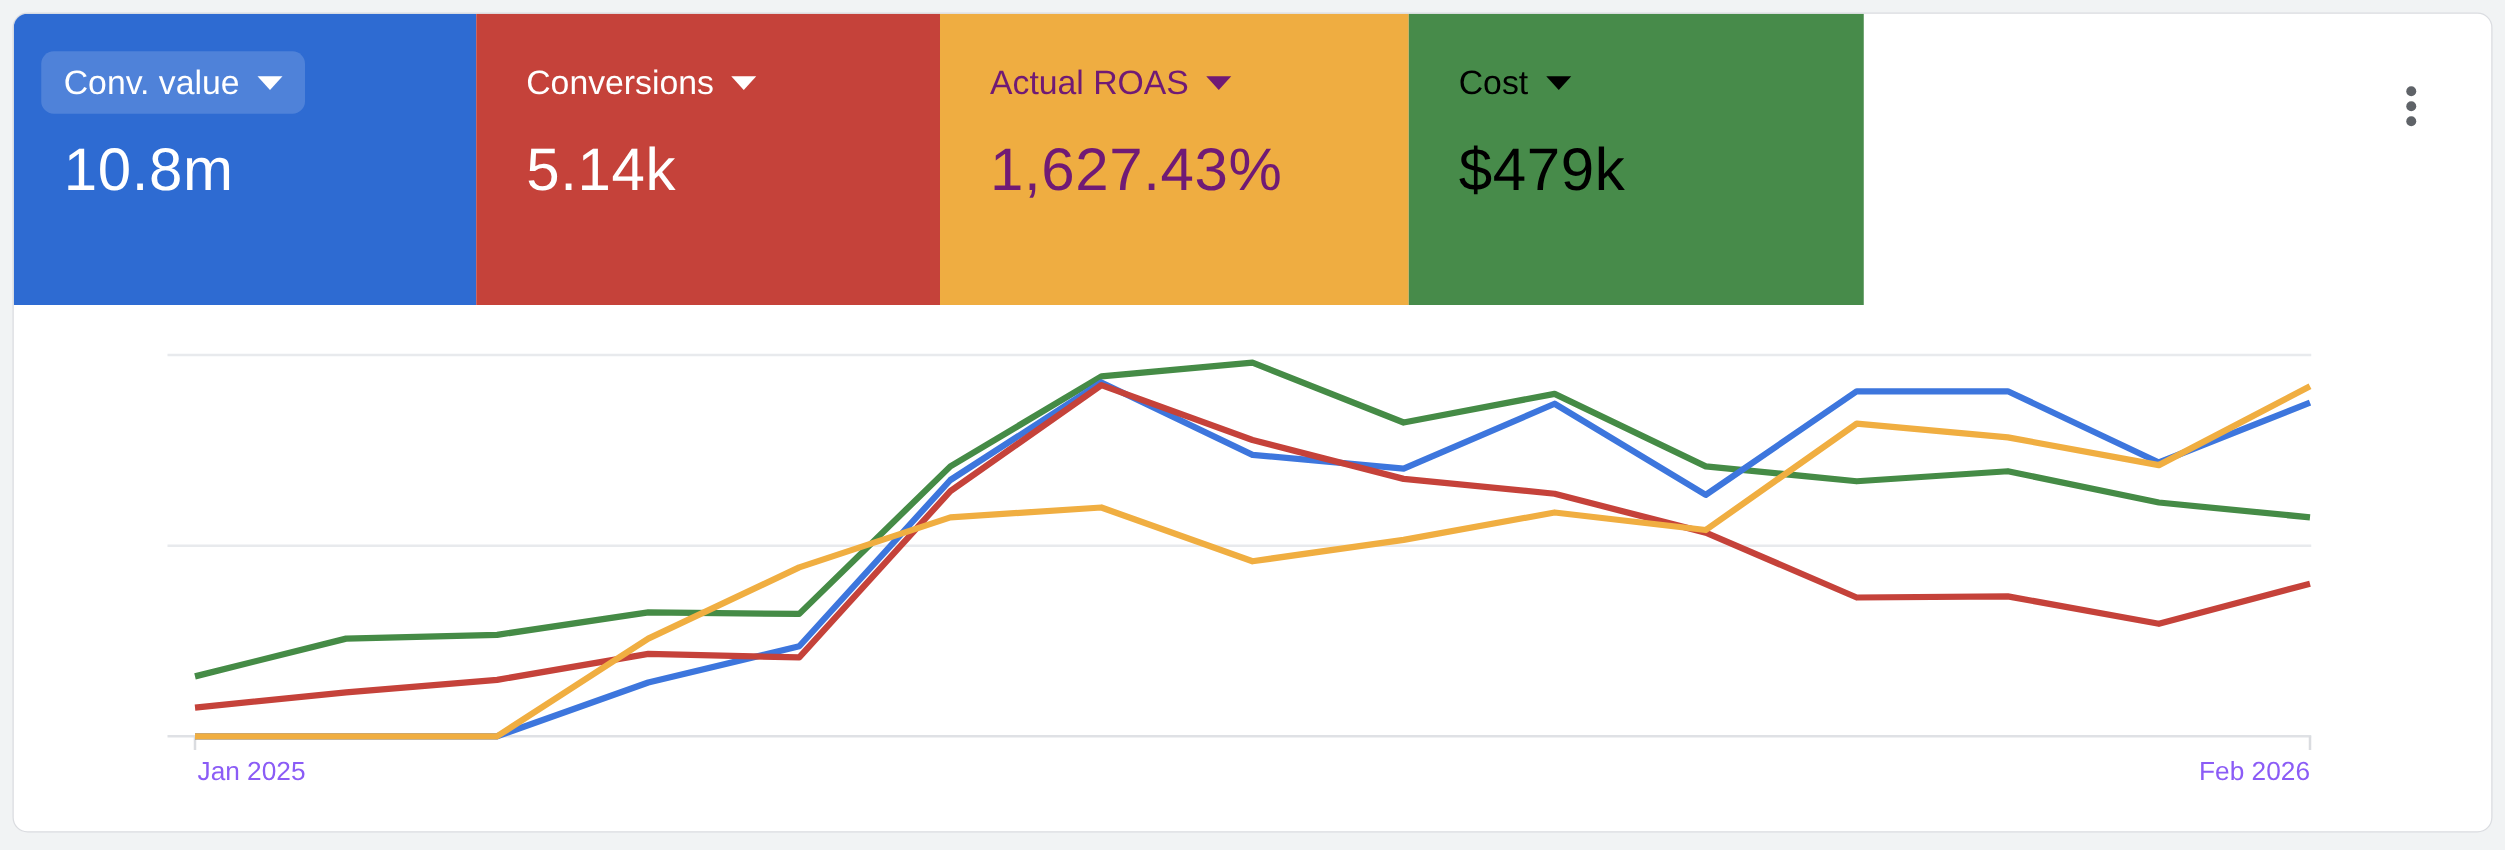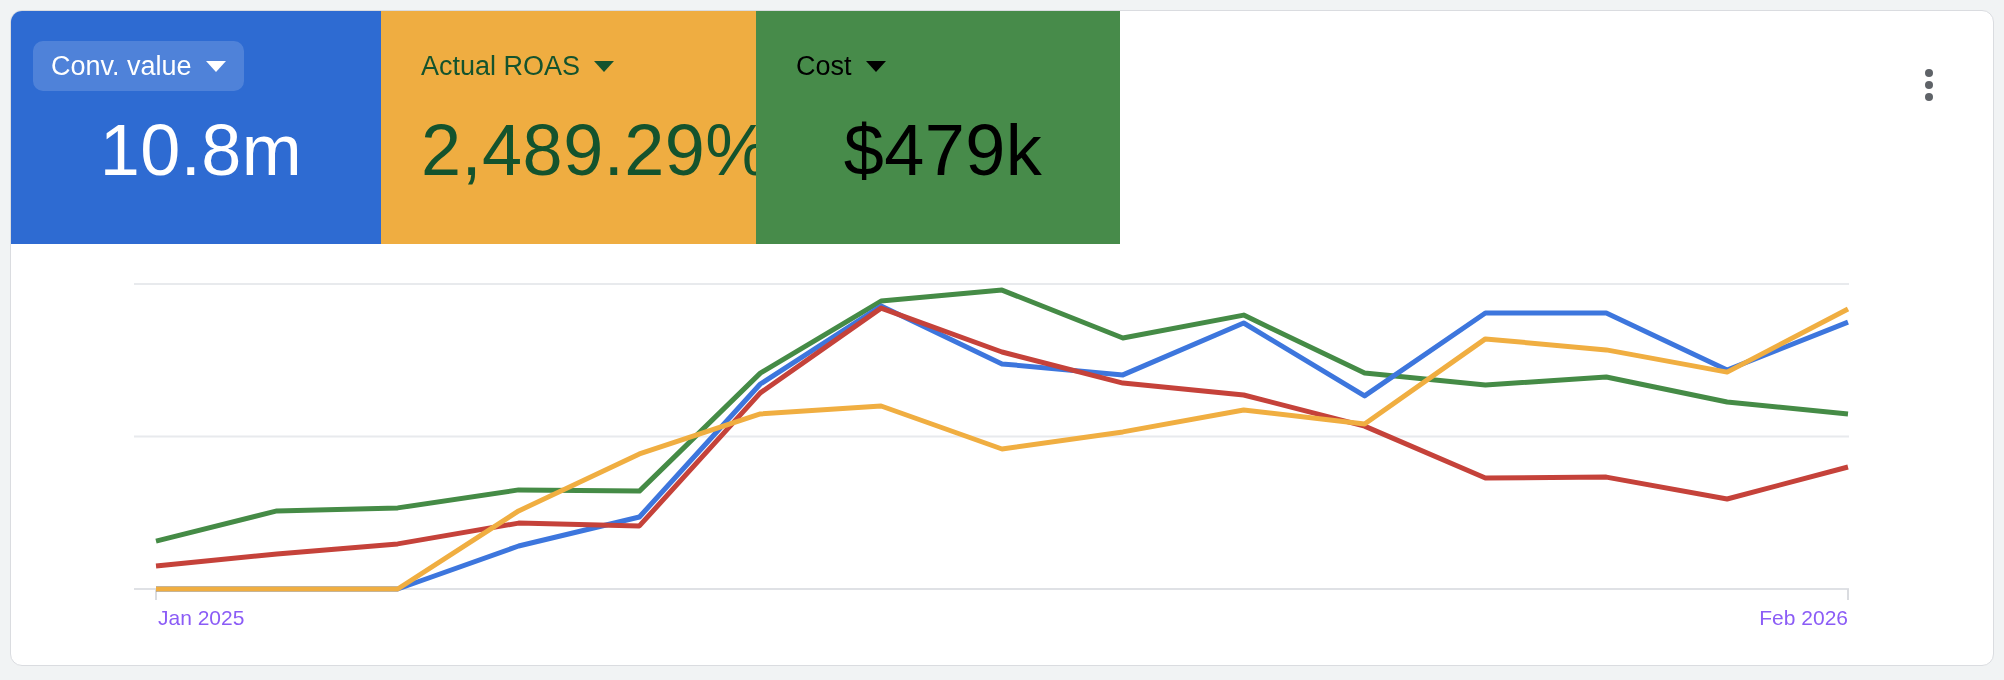--- a/index.html
+++ b/index.html
@@ -41,24 +41,23 @@
   .metric-pill.selected { background:rgba(255,255,255,0.16); }
   .dd-arrow {
     display:inline-block; margin-left:14px;
     width:0; height:0;
     border-left:10px solid transparent;
     border-right:10px solid transparent;
     border-top:11px solid currentColor;
   }
   .metric-value {
     margin-top:18px;
-    font-size:72px;
+    font-size:48px;
     letter-spacing:0.5px;
     white-space:nowrap;
-    text-align:center;
   }
   .more-btn {
     position:absolute; left:1896px; top:50px;
     width:44px; height:48px;
     display:flex; flex-direction:column; align-items:center; justify-content:center;
     gap:4px; cursor:pointer; border-radius:50%;
   }
   .more-btn .dot { width:8px; height:8px; border-radius:50%; background:#5f6368; }
   .chart-area {
     position:absolute; left:0; top:233px;
@@ -79,26 +78,33 @@
 <div class="panel">
 
   <div class="cards-row">
     <div class="metric-card c0" style="background: rgb(46, 107, 210); color: rgb(255, 255, 255);">
       <span class="metric-pill selected">
         <span>Conv. value</span>
         <span class="dd-arrow"></span>
       </span>
       <div class="metric-value">10.8m</div>
     </div>
-    <div class="metric-card c2" style="background: rgb(239, 173, 65); color: #14532d;">
+    <div class="metric-card c1" style="background: rgb(197, 66, 58); color: rgb(255, 255, 255);">
+      <span class="metric-pill">
+        <span>Conversions</span>
+        <span class="dd-arrow"></span>
+      </span>
+      <div class="metric-value">5.14k</div>
+    </div>
+    <div class="metric-card c2" style="background: rgb(239, 173, 65); color: #701a75;">
       <span class="metric-pill">
         <span>Actual ROAS</span>
         <span class="dd-arrow"></span>
       </span>
-      <div class="metric-value">2,489.29%</div>
+      <div class="metric-value">1,627.43%</div>
     </div>
     <div class="metric-card c3" style="background: rgb(71, 139, 74); color: #000000;">
       <span class="metric-pill">
         <span>Cost</span>
         <span class="dd-arrow"></span>
       </span>
       <div class="metric-value">$479k</div>
     </div>
   </div>
 

